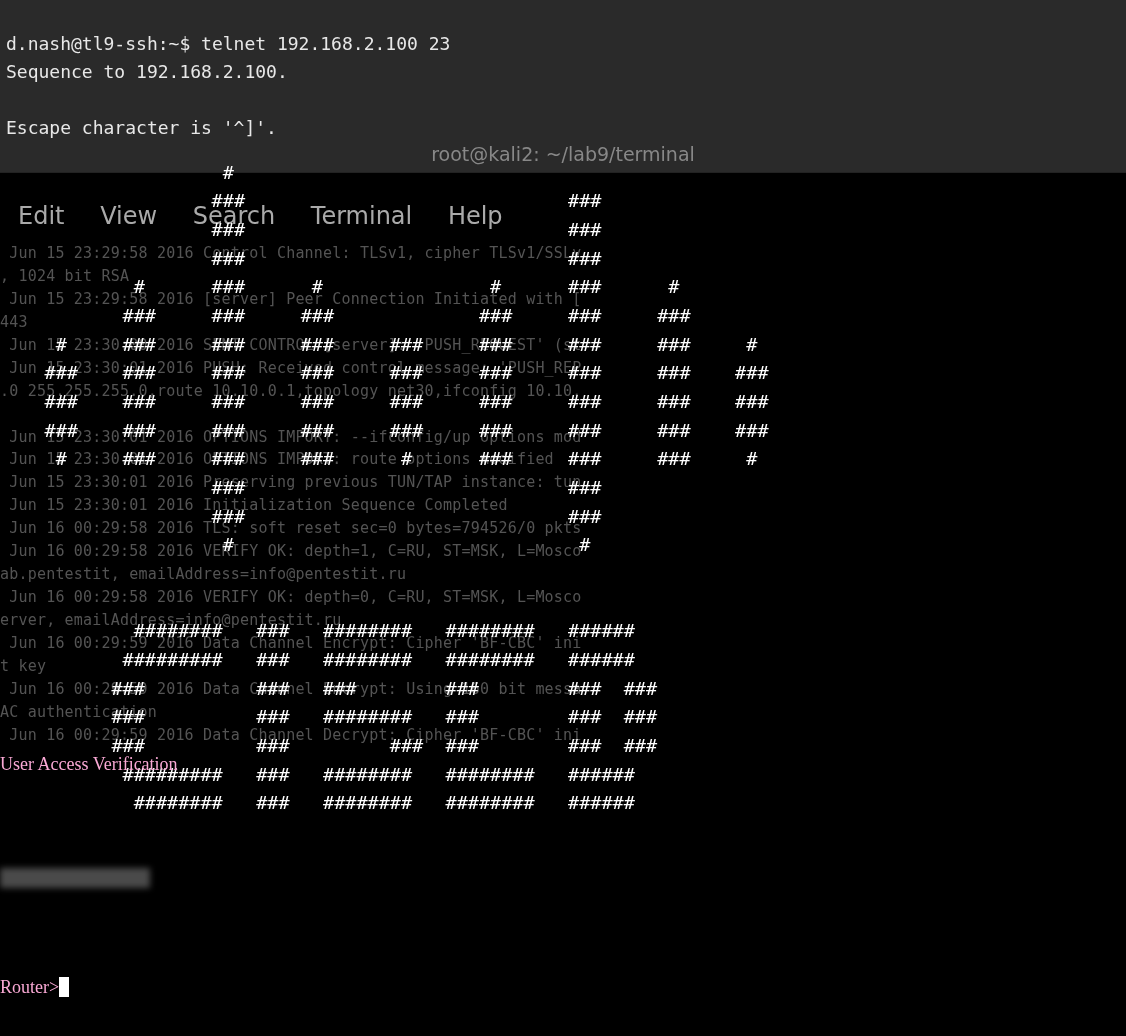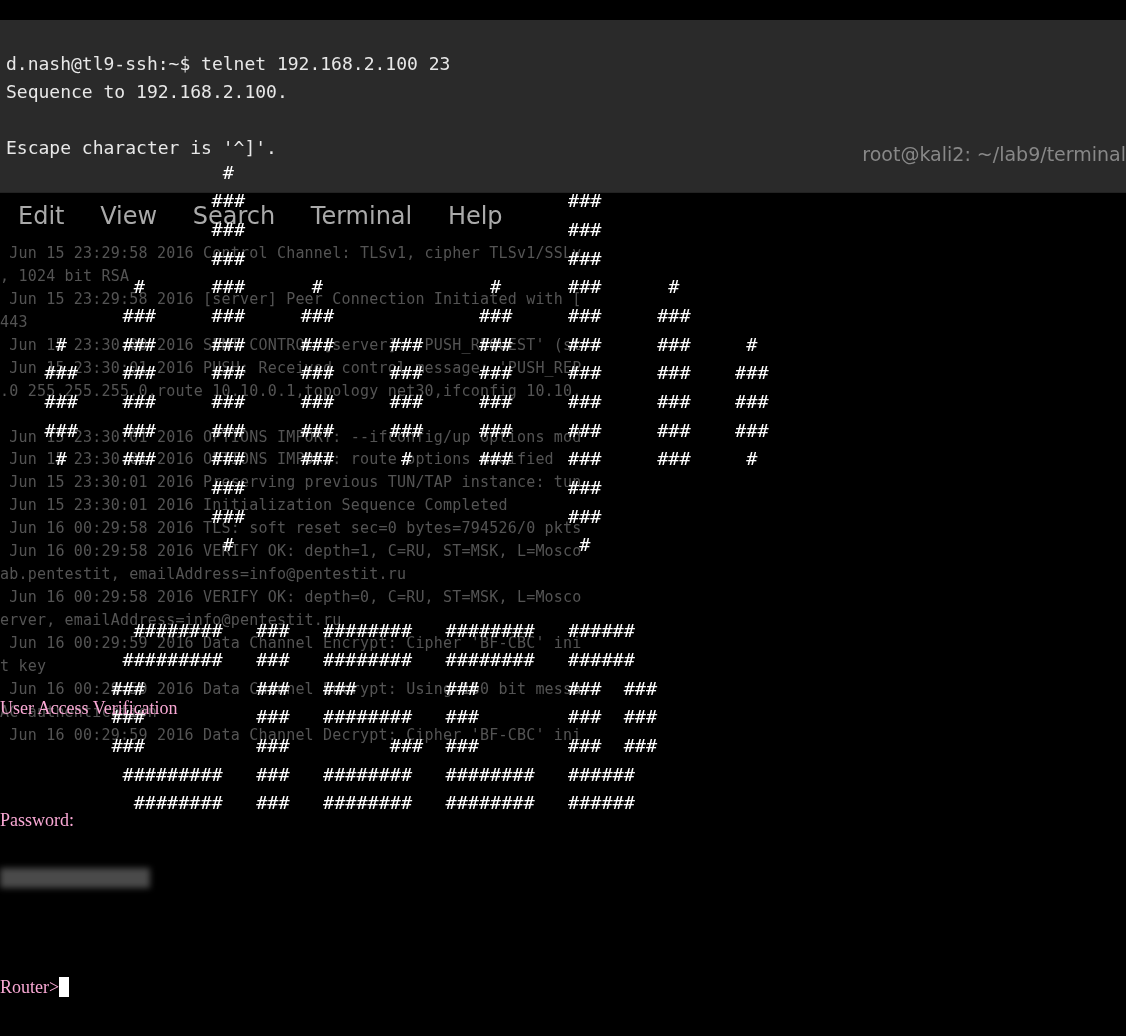--- a/index.html
+++ b/index.html
@@ -17,27 +17,26 @@
       height: 1036px;
       overflow: hidden;
       position: relative;
     }
     .top-bar {
       background: #2a2a2a;
       padding: 2px 6px 3px 6px;
       white-space: pre;
       color: #e8e8e8;
       border-bottom: 1px solid #222;
-      margin-top: 20px;
     }
     .title-bar {
       position: absolute;
       top: 140px;
       width: 100%;
-      text-align: right;
+      text-align: center;
       color: #888;
       font-size: 19px;
       z-index: 1;
       font-family: 'DejaVu Sans', sans-serif;
     }
     .menu-bar {
       position: absolute;
       top: 198px;
       left: 18px;
       color: #aaa;
@@ -166,17 +165,16 @@
            #########   ###   ########   ########   ######
           ###          ###   ###        ###        ###  ###
           ###          ###   ########   ###        ###  ###
           ###          ###         ###  ###        ###  ###
            #########   ###   ########   ########   ######
             ########   ###   ########   ########   ######</div>
 
 <div class="bottom-section">
 <div>User Access Verification</div>
 <div>&nbsp;</div>
-<div><span>Password:</span></div>
 <div><span class="obscured"></span></div>
 <div>&nbsp;</div>
 <div><span>Router&gt;</span><span class="cursor"></span></div>
 </div>
 
 </body></html>

